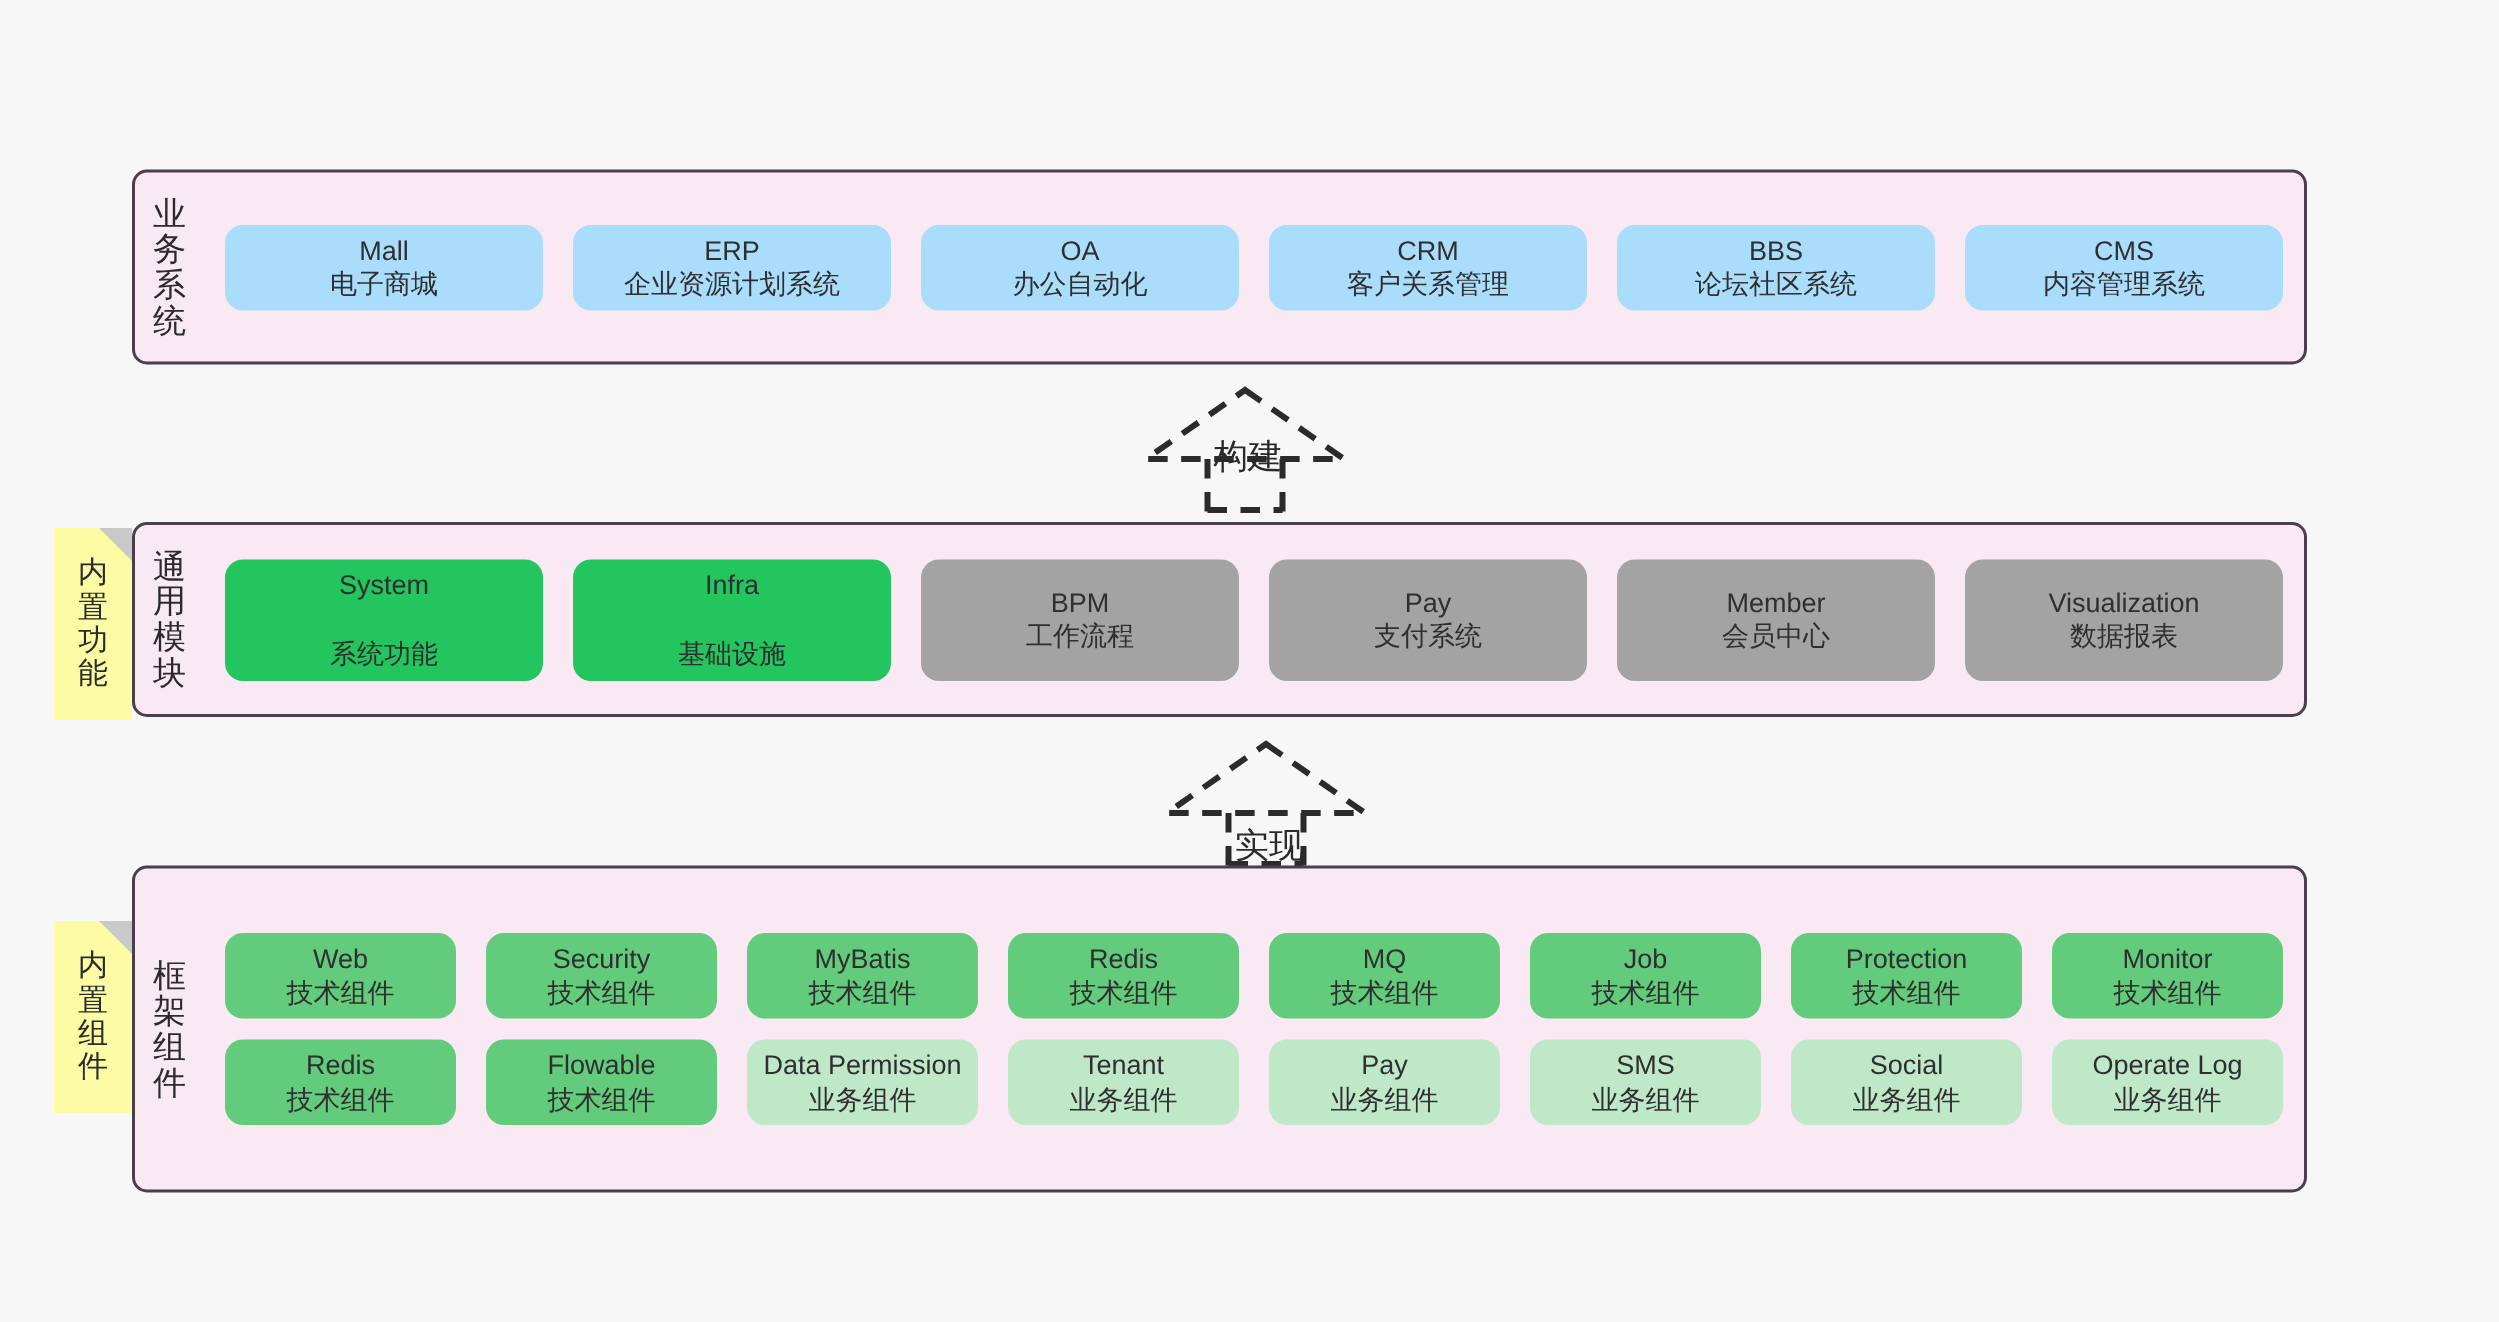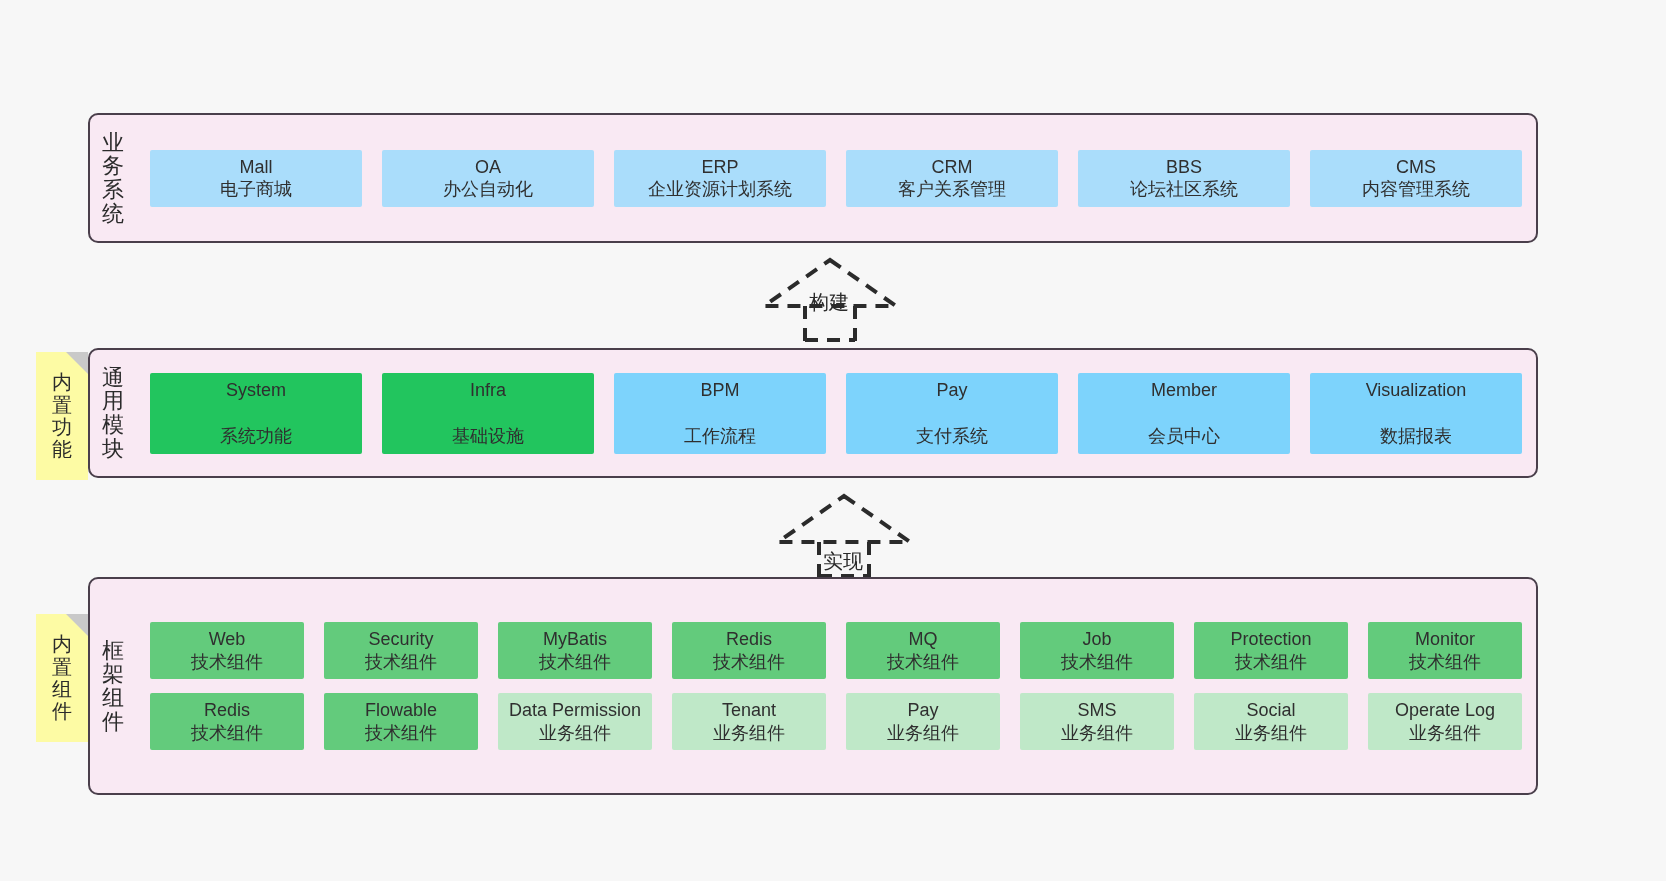--- a/index.html
+++ b/index.html
@@ -52,39 +52,39 @@
     gap: 14px;
     padding: 0 14px;
   }
   .card-row {
     display: flex;
     flex-direction: row;
     gap: 20px;
   }
   .card {
     flex: 1 1 0;
-    border-radius: 2px;
+    border-radius: 12px;
     display: flex;
     flex-direction: column;
     align-items: center;
     justify-content: center;
     text-align: center;
     color: #2f2f2f;
     font-size: 18px;
     line-height: 1.25;
     padding: 6px 4px;
     min-width: 0;
   }
   .card .t-en { white-space: normal; }
   .card .t-cn { white-space: nowrap; }
 
   
   .c-blue        { background: #aaddfb; }
   .c-red         { background: #22c55e; gap: 24px; }
-  .c-pink        { background: #7dd3fc; justify-content: space-between; }
+  .c-pink        { background: #a3a3a3; }
   .c-green       { background: #63cb7c; }
   .c-lightgreen  { background: #bfe8c8; }
 
   
   .sticky {
     position: absolute;
     background: #fdfba4;
     width: 52px;
     color: #2b2b2b;
     font-size: 20px;
@@ -105,21 +105,21 @@
   }
 
   
   .uml-arrow {
     position: absolute;
     pointer-events: none;
   }
   .uml-arrow svg { display: block; overflow: visible; }
   .uml-label {
     position: absolute;
-    font-size: 20px;
+    font-size: 23px;
     color: #2b2b2b;
     background: transparent;
     white-space: nowrap;
     user-select: none;
   }
 </style>
 </head>
 <body>
 
 <div id="canvas">
@@ -131,26 +131,26 @@
       <span>系</span>
       <span>统</span>
     </div>
     <div class="cards">
       <div class="card-row">
         <div class="card c-blue">
           <div class="t-en">Mall</div>
           <div class="t-cn">电子商城</div>
         </div>
         <div class="card c-blue">
+          <div class="t-en">ERP</div>
+          <div class="t-cn">企业资源计划系统</div>
+        </div>
+        <div class="card c-blue">
           <div class="t-en">OA</div>
           <div class="t-cn">办公自动化</div>
-        </div>
-        <div class="card c-blue">
-          <div class="t-en">ERP</div>
-          <div class="t-cn">企业资源计划系统</div>
         </div>
         <div class="card c-blue">
           <div class="t-en">CRM</div>
           <div class="t-cn">客户关系管理</div>
         </div>
         <div class="card c-blue">
           <div class="t-en">BBS</div>
           <div class="t-cn">论坛社区系统</div>
         </div>
         <div class="card c-blue">

